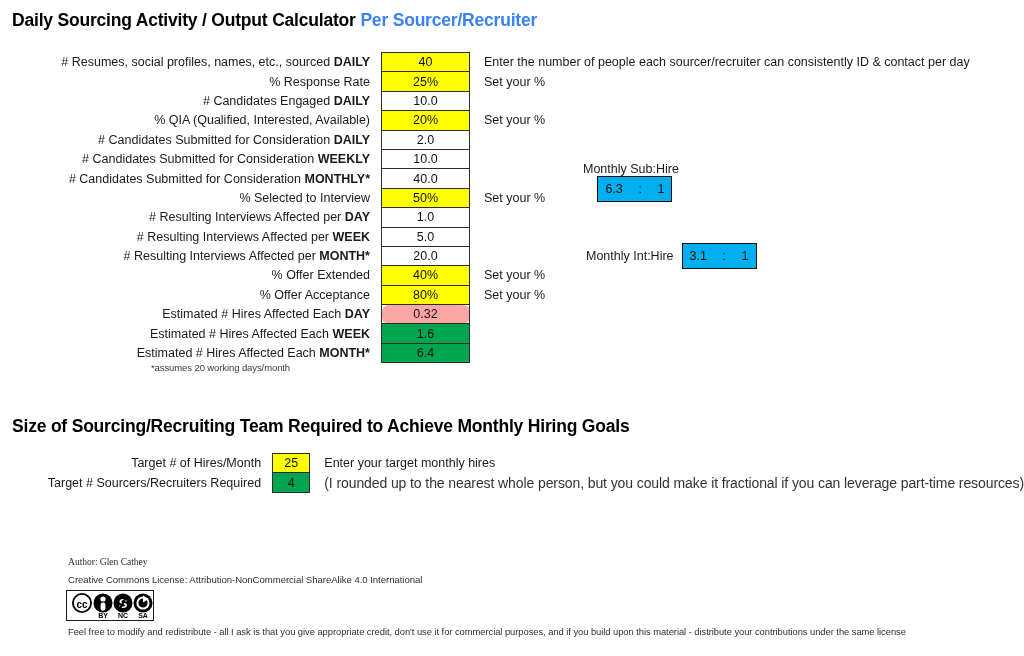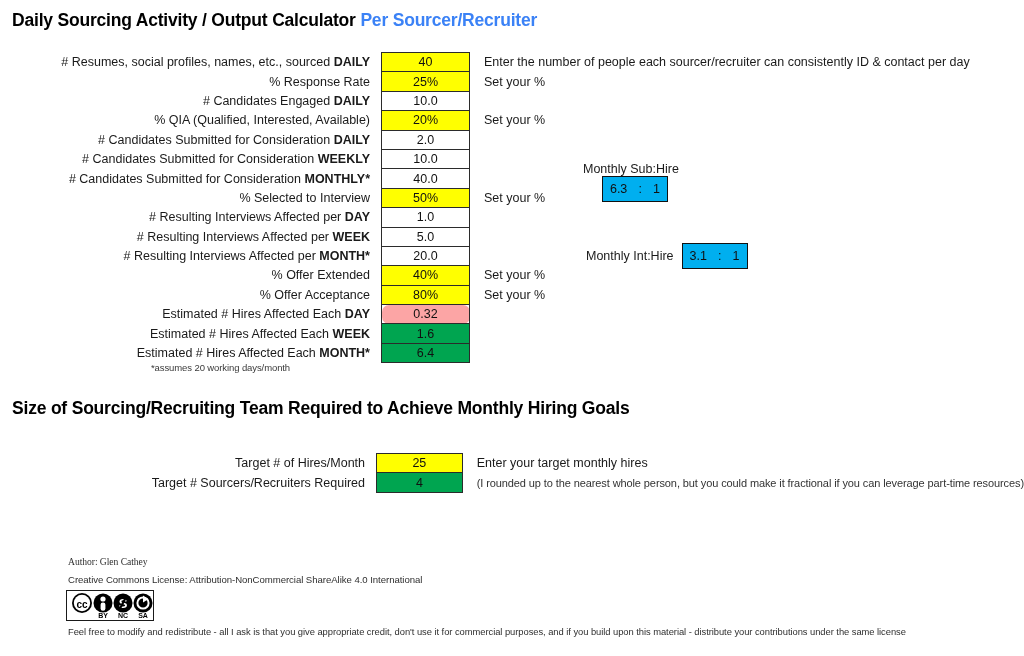--- a/index.html
+++ b/index.html
@@ -20,21 +20,21 @@
   .section-title {
     position: absolute;
     font-weight: bold;
     font-size: 17.5px;
     letter-spacing: -0.2px;
     white-space: nowrap;
     color: #000000;
   }
   #title-main { left: 12px; top: 10px; }
   #title-main .accent { color: #FF0000; }
-  #title-team { left: 12px; top: 398px; }
+  #title-team { left: 12px; top: 416px; }
 
   
   .calc-table {
     position: absolute;
     border-collapse: collapse;
     font-size: 12.5px;
   }
   #calc-main { left: 0px; top: 52px; }
   #calc-team { left: 0px; top: 453px; }
 
@@ -67,42 +67,42 @@
   .val.green  { background: #00A550; }
 
   .note {
     padding-left: 14px !important;
     white-space: nowrap;
     font-size: 12.5px;
     color: #1a1a1a;
     vertical-align: middle;
   }
   .note.tiny {
-    font-size: 11px;
+    font-size: 14px;
     color: #333333;
     letter-spacing: -0.1px;
   }
 
   
   .ratio-wrap {
     position: absolute;
     display: flex;
     align-items: center;
     white-space: nowrap;
   }
   #ratio-sub { left: 583px; top: 162px; flex-direction: column; }
   #ratio-int { left: 586px; top: 243px; }
 
   .ratio-label {
     font-size: 12.5px;
     margin-right: 8px;
     color: #1a1a1a;
   }
   .ratio-box {
-    width: 66px;
+    width: 75px;
     height: 19px;
     background: #00AFEF;
     border: 1.8px solid #111111;
     box-sizing: border-box;
     display: flex;
     align-items: center;
     justify-content: space-between;
     padding: 12px 7px;
     font-size: 12.5px;
     color: #111111;

